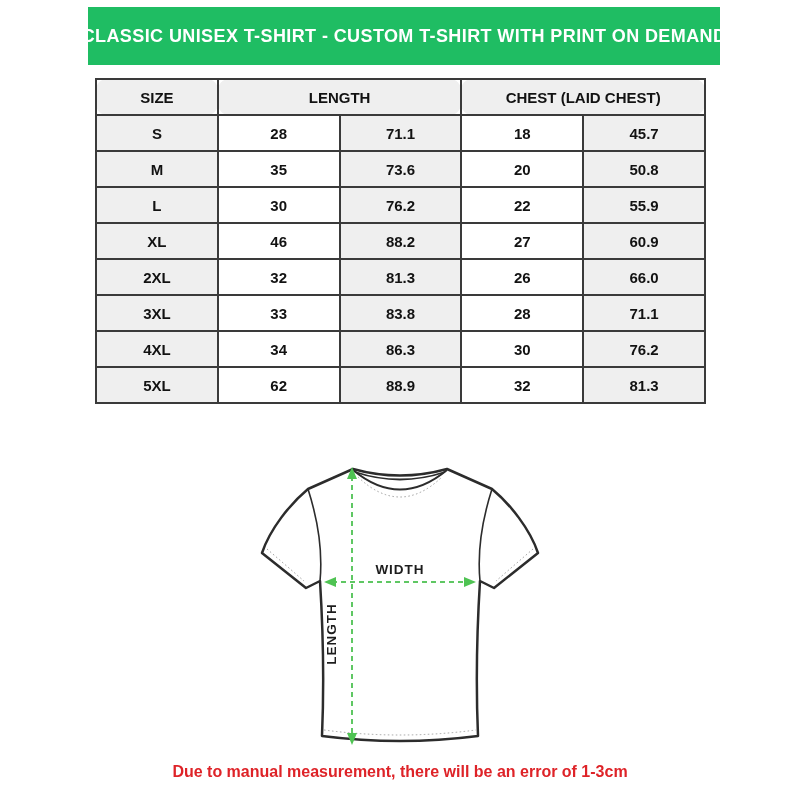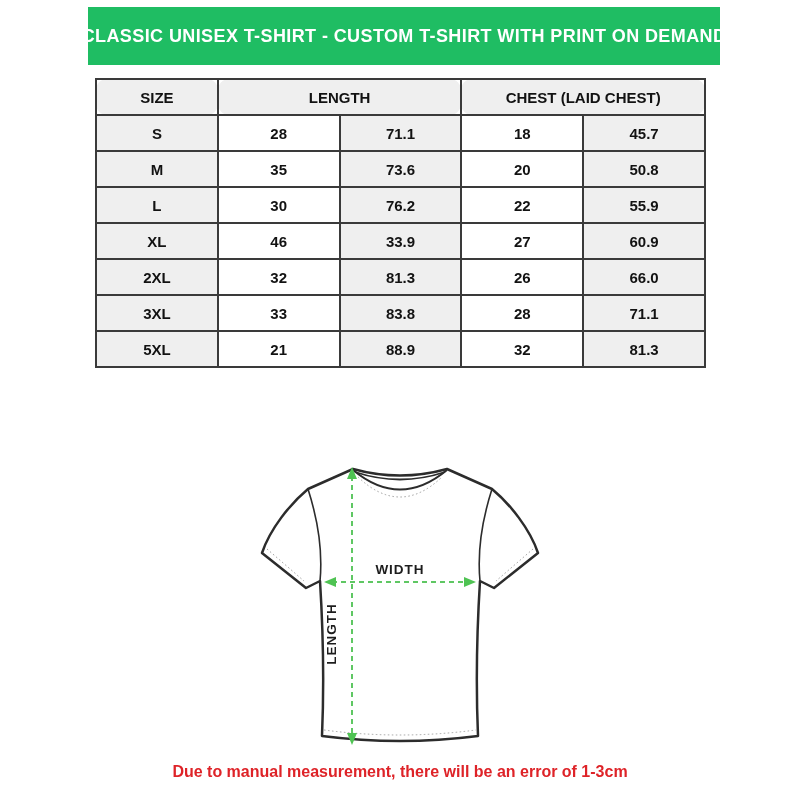--- a/index.html
+++ b/index.html
@@ -84,41 +84,48 @@
     <tr>
       <td class="g">L</td>
       <td class="w">30</td>
       <td class="g">76.2</td>
       <td class="w">22</td>
       <td class="g">55.9</td>
     </tr>
     <tr>
       <td class="g">XL</td>
       <td class="w">46</td>
-      <td class="g">33.9</td>
+      <td class="g">88.2</td>
       <td class="w">27</td>
       <td class="g">60.9</td>
     </tr>
     <tr>
       <td class="g">2XL</td>
       <td class="w">32</td>
       <td class="g">81.3</td>
       <td class="w">26</td>
       <td class="g">66.0</td>
     </tr>
     <tr>
       <td class="g">3XL</td>
       <td class="w">33</td>
       <td class="g">83.8</td>
       <td class="w">28</td>
       <td class="g">71.1</td>
     </tr>
     <tr>
+      <td class="g">4XL</td>
+      <td class="w">34</td>
+      <td class="g">86.3</td>
+      <td class="w">30</td>
+      <td class="g">76.2</td>
+    </tr>
+    <tr>
       <td class="g">5XL</td>
-      <td class="w">21</td>
+      <td class="w">62</td>
       <td class="g">88.9</td>
       <td class="w">32</td>
       <td class="g">81.3</td>
     </tr>
   </tbody>
 </table>
 
 <div class="diagram">
   <svg width="320" height="320" viewBox="0 0 320 320">
 

